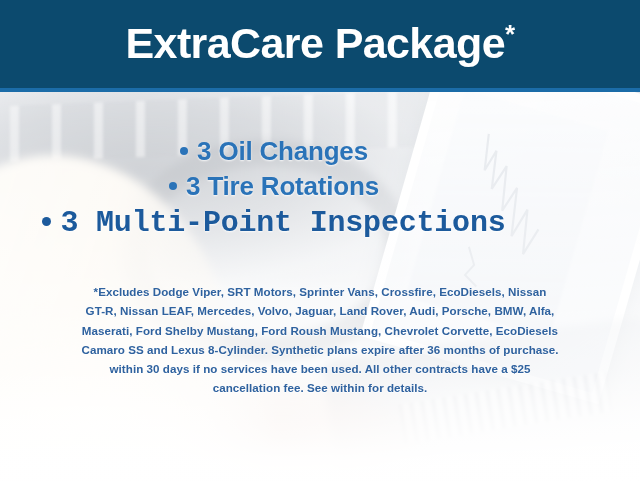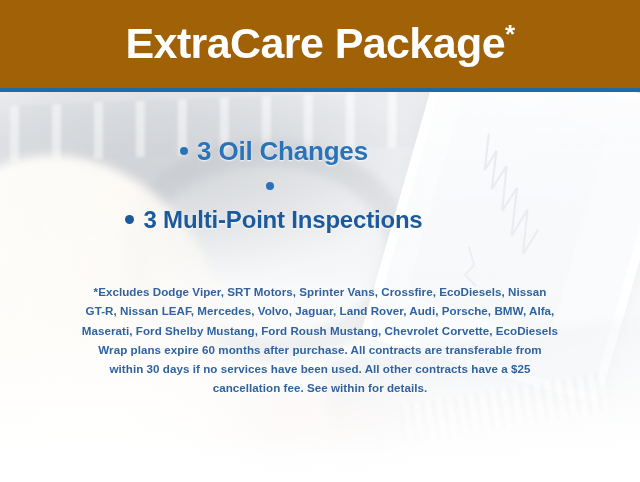--- a/index.html
+++ b/index.html
@@ -209,21 +209,21 @@
     background: linear-gradient(180deg, rgba(255,255,255,0) 0%, rgba(255,255,255,0.92) 72%, #ffffff 100%);
   }
 
   
   .header-band {
     position: absolute;
     left: 0;
     top: 0;
     width: 640px;
     height: 88px;
-    background: #a16207;
+    background: #0c4a6e;
     box-sizing: border-box;
     display: flex;
     align-items: center;
     justify-content: center;
   }
   .header-band-underline {
     position: absolute;
     left: 0;
     top: 88px;
     width: 640px;
@@ -269,21 +269,21 @@
     vertical-align: middle;
     border-radius: 50%;
     margin-right: 9px;
     position: relative;
     top: -2px;
   }
   .benefit-1 { font-size: 26px; color: #2a73b8; }
   .benefit-1 .dot { width: 8px; height: 8px; background: #2a73b8; }
   .benefit-2 { font-size: 26px; color: #2a73b8; }
   .benefit-2 .dot { width: 8px; height: 8px; background: #2a73b8; }
-  .benefit-3 { font-size: 24px; color: #1c5a9c; }
+  .benefit-3 { font-size: 30px; color: #1c5a9c; font-family: Liberation Mono, monospace; }
   .benefit-3 .dot { width: 9px; height: 9px; background: #1c5a9c; }
 
   
   .disclaimer {
     position: absolute;
     left: 26px;
     top: 282px;
     width: 588px;
     text-align: center;
     color: #2f629f;
@@ -322,29 +322,29 @@
   <div class="header-band">
     <h1 class="header-title"><span>ExtraCare Package</span><span class="asterisk">*</span></h1>
   </div>
   <div class="header-band-underline"></div>
 
   <div class="benefits">
     <div class="benefit-line benefit-1">
       <span class="dot"></span><span>3 Oil Changes</span>
     </div>
     <div class="benefit-line benefit-2">
-      <span class="dot"></span>
+      <span class="dot"></span><span>3 Tire Rotations</span>
     </div>
     <div class="benefit-line benefit-3">
       <span class="dot"></span><span>3 Multi-Point Inspections</span>
     </div>
   </div>
 
   <div class="disclaimer">
     <p>*Excludes Dodge Viper, SRT Motors, Sprinter Vans, Crossfire, EcoDiesels, Nissan</p>
     <p>GT-R, Nissan LEAF, Mercedes, Volvo, Jaguar, Land Rover, Audi, Porsche, BMW, Alfa,</p>
     <p>Maserati, Ford Shelby Mustang, Ford Roush Mustang, Chevrolet Corvette, EcoDiesels</p>
-    <p>Wrap plans expire 60 months after purchase. All contracts are transferable from</p>
+    <p>Camaro SS and Lexus 8-Cylinder. Synthetic plans expire after 36 months of purchase.</p>
     <p>within 30 days if no services have been used. All other contracts have a $25</p>
     <p>cancellation fee. See within for details.</p>
   </div>
 
 </div>
 
 </body></html>

